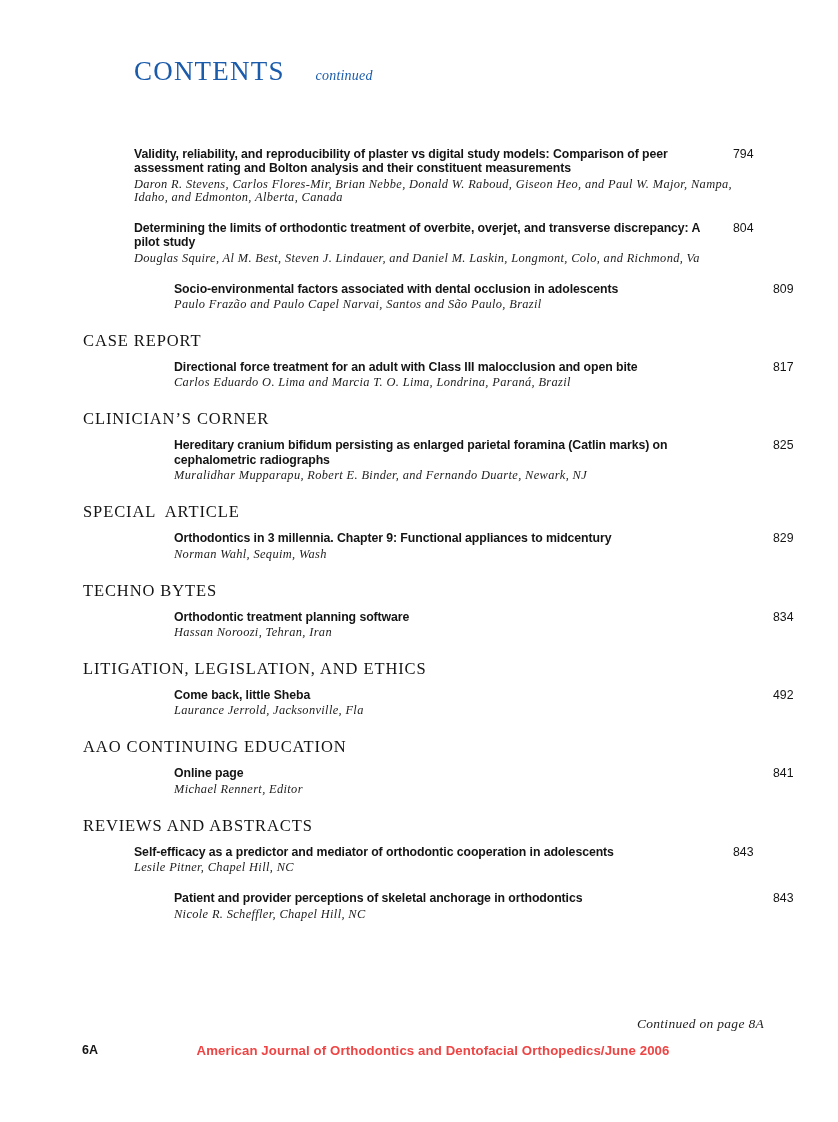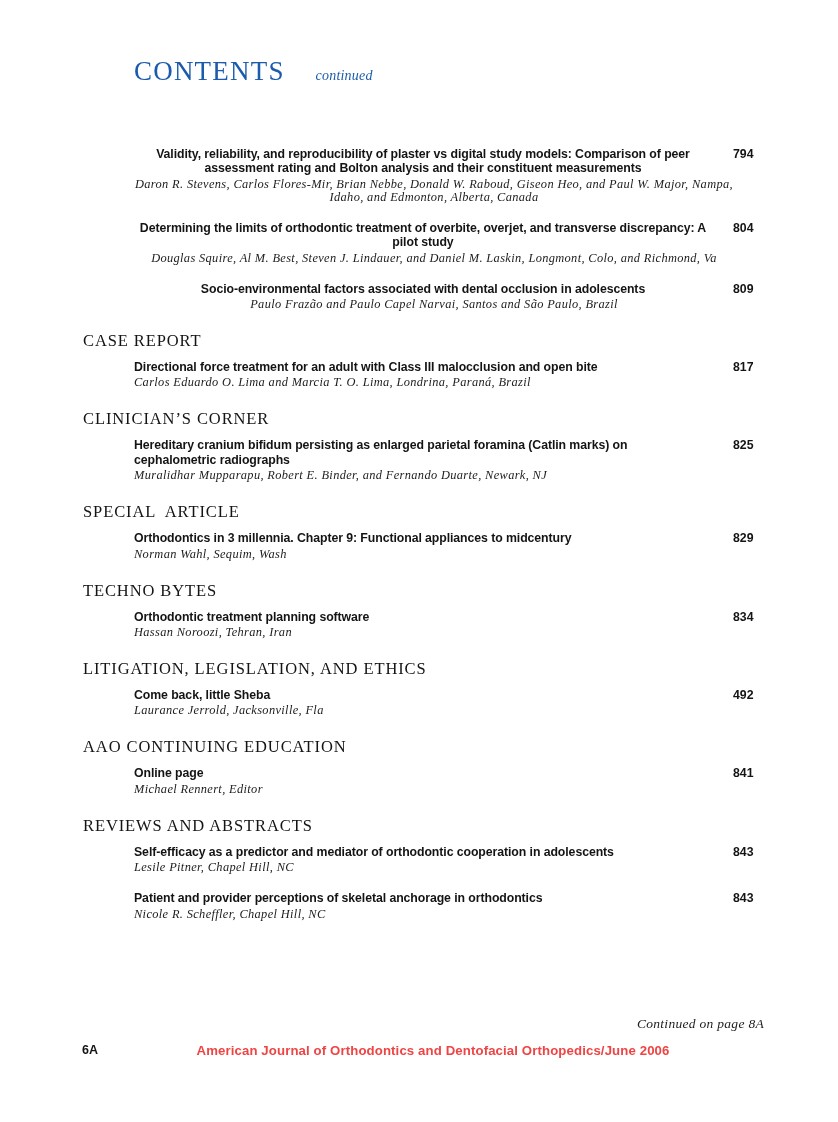--- a/index.html
+++ b/index.html
@@ -63,31 +63,31 @@
     color: #141414;
     letter-spacing: 0.9px;
     margin: 0;
     padding: 0 0 0 83px;
     font-weight: normal;
     white-space: pre;
   }
 
   .section-block { margin: 0; padding: 0; }
   .section-block.with-heading { margin-top: 20px; }
-  .section-block.first { margin-top: 0; text-align: center; }
+  .section-block.first { margin-top: 0; }
 
   .entries { margin: 0; padding: 0; }
   .section-block.with-heading .entries { margin-top: 9px; }
 
   .entry {
     position: relative;
     padding: 0 0 0 134px;
     margin-bottom: 17px;
   }
-  .entry:last-child { margin-bottom: 0; }
+  .entry:last-child { margin-bottom: 0; margin-left: 40px; }
 
   .entry-title {
     font-family: "Liberation Sans", sans-serif;
     font-weight: bold;
     font-size: 12.3px;
     line-height: 14.4px;
     color: #141414;
     width: 578px;
     letter-spacing: -0.08px;
     margin: 0;
@@ -100,21 +100,21 @@
     color: #1c1c1c;
     width: 600px;
     letter-spacing: 0.35px;
     margin: 2px 0 0 0;
   }
   .entry-page {
     position: absolute;
     left: 733px;
     top: 0;
     font-family: "Liberation Sans", sans-serif;
-    font-weight: bold;
+    font-weight: normal;
     font-size: 12.3px;
     line-height: 14.4px;
     color: #141414;
   }
 
   
   .continued-note {
     position: absolute;
     left: 0;
     top: 1016px;

